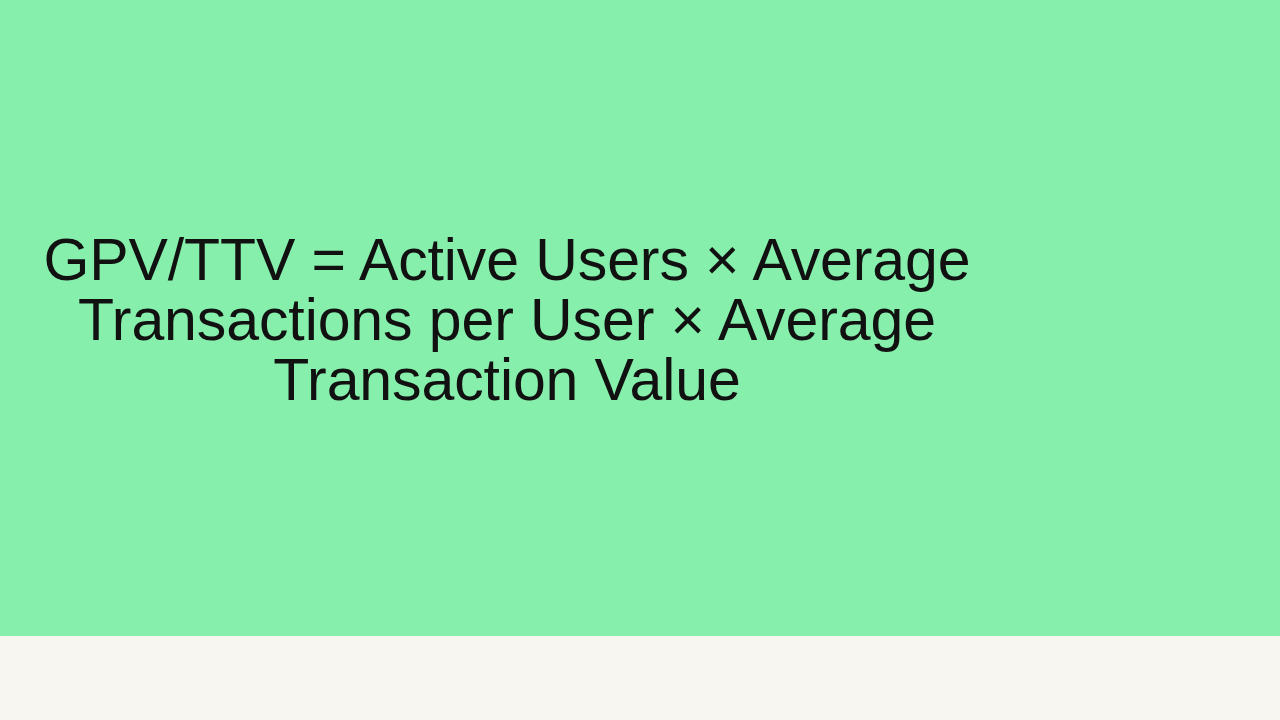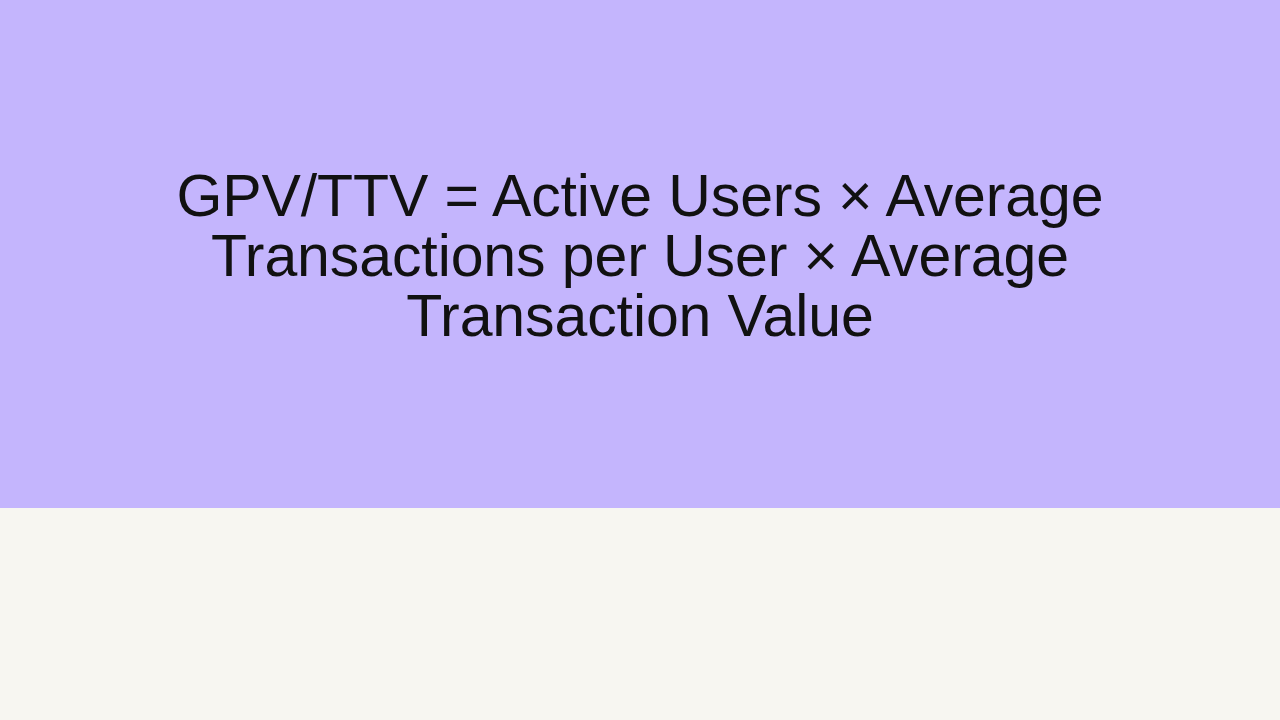--- a/index.html
+++ b/index.html
@@ -12,25 +12,24 @@
     width: 1280px;
     height: 720px;
     background: #F7F6F1;
     font-family: "Liberation Sans", sans-serif;
     overflow: hidden;
   }
 
   .slide {
     position: relative;
     width: 1280px;
-    height: 508px;
-    background: #c4b5fd;
+    height: 636px;
+    background: #86efac;
     display: flex;
     align-items: center;
-    justify-content: center;
     box-sizing: border-box;
   }
 
   .formula-block {
     width: 1014px;
     display: flex;
     align-items: center;
     justify-content: center;
     margin-top: 4px;
   }

